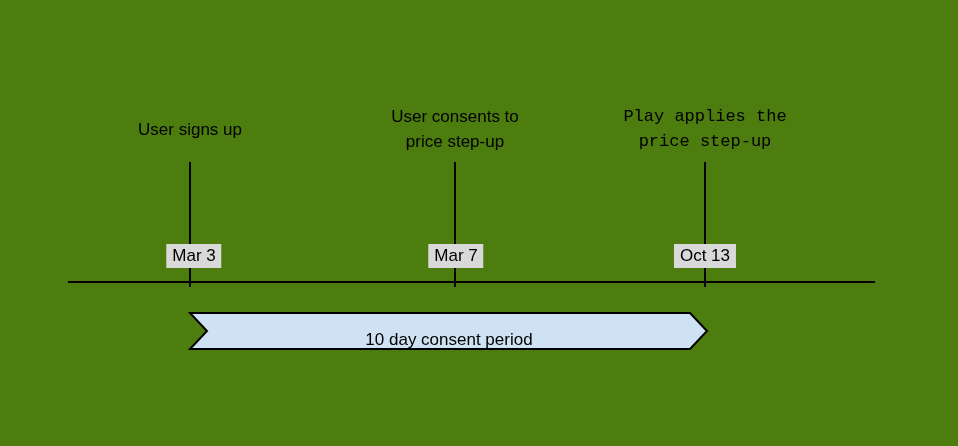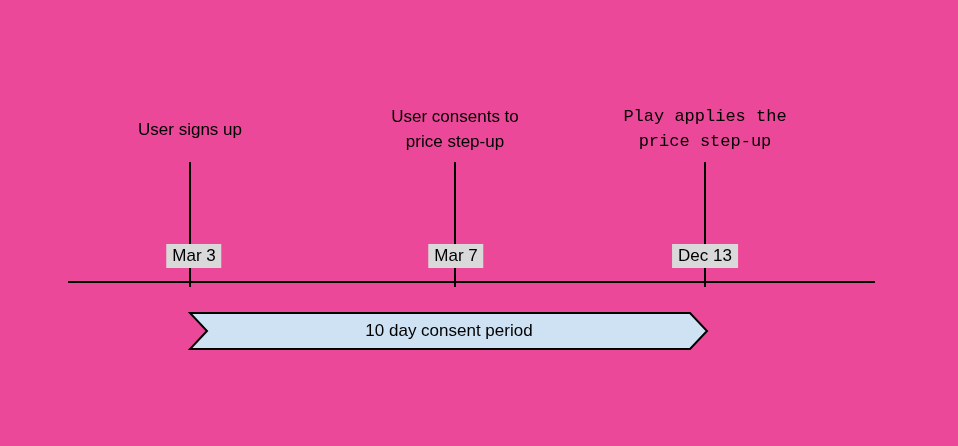--- a/index.html
+++ b/index.html
@@ -1,20 +1,20 @@
 <!DOCTYPE html>
 <html><head>
 <meta charset="utf-8">
 <style>
   html, body { margin: 0; padding: 0; background: #ffffff; }
   #canvas {
     position: relative;
     width: 958px;
     height: 446px;
-    background: #ec4899;
+    background: #4d7c0f;
     font-family: "Liberation Sans", sans-serif;
     color: #000000;
     overflow: hidden;
   }
   
   .axis {
     position: absolute;
     left: 68px;
     top: 281px;
     width: 807px;
@@ -68,21 +68,21 @@
   .banner-svg {
     position: absolute;
     left: 188px;
     top: 311px;
     width: 522px;
     height: 40px;
   }
   .banner-label {
     position: absolute;
     left: 188px;
-    top: 311px;
+    top: 320px;
     width: 522px;
     height: 40px;
     display: flex;
     align-items: center;
     justify-content: center;
     font-size: 17px;
   }
 </style>
 </head>
 <body>
@@ -96,20 +96,20 @@
   <div class="date-chip e0">Mar 3</div>
 
   <div class="event-tick e1"></div>
   <div class="event-label e1">User consents to
 price step-up</div>
   <div class="date-chip e1">Mar 7</div>
 
   <div class="event-tick e2"></div>
   <div class="event-label e2">Play applies the
 price step-up</div>
-  <div class="date-chip e2">Dec 13</div>
+  <div class="date-chip e2">Oct 13</div>
 
   <svg class="banner-svg" viewBox="0 0 522 40">
     <polygon points="2,2 502,2 519,20 502,38 2,38 19,20" stroke="#000000" stroke-width="2" fill="#cfe2f3"></polygon>
   </svg>
   <div class="banner-label">10 day consent period</div>
 
 </div>
 
 </body></html>

